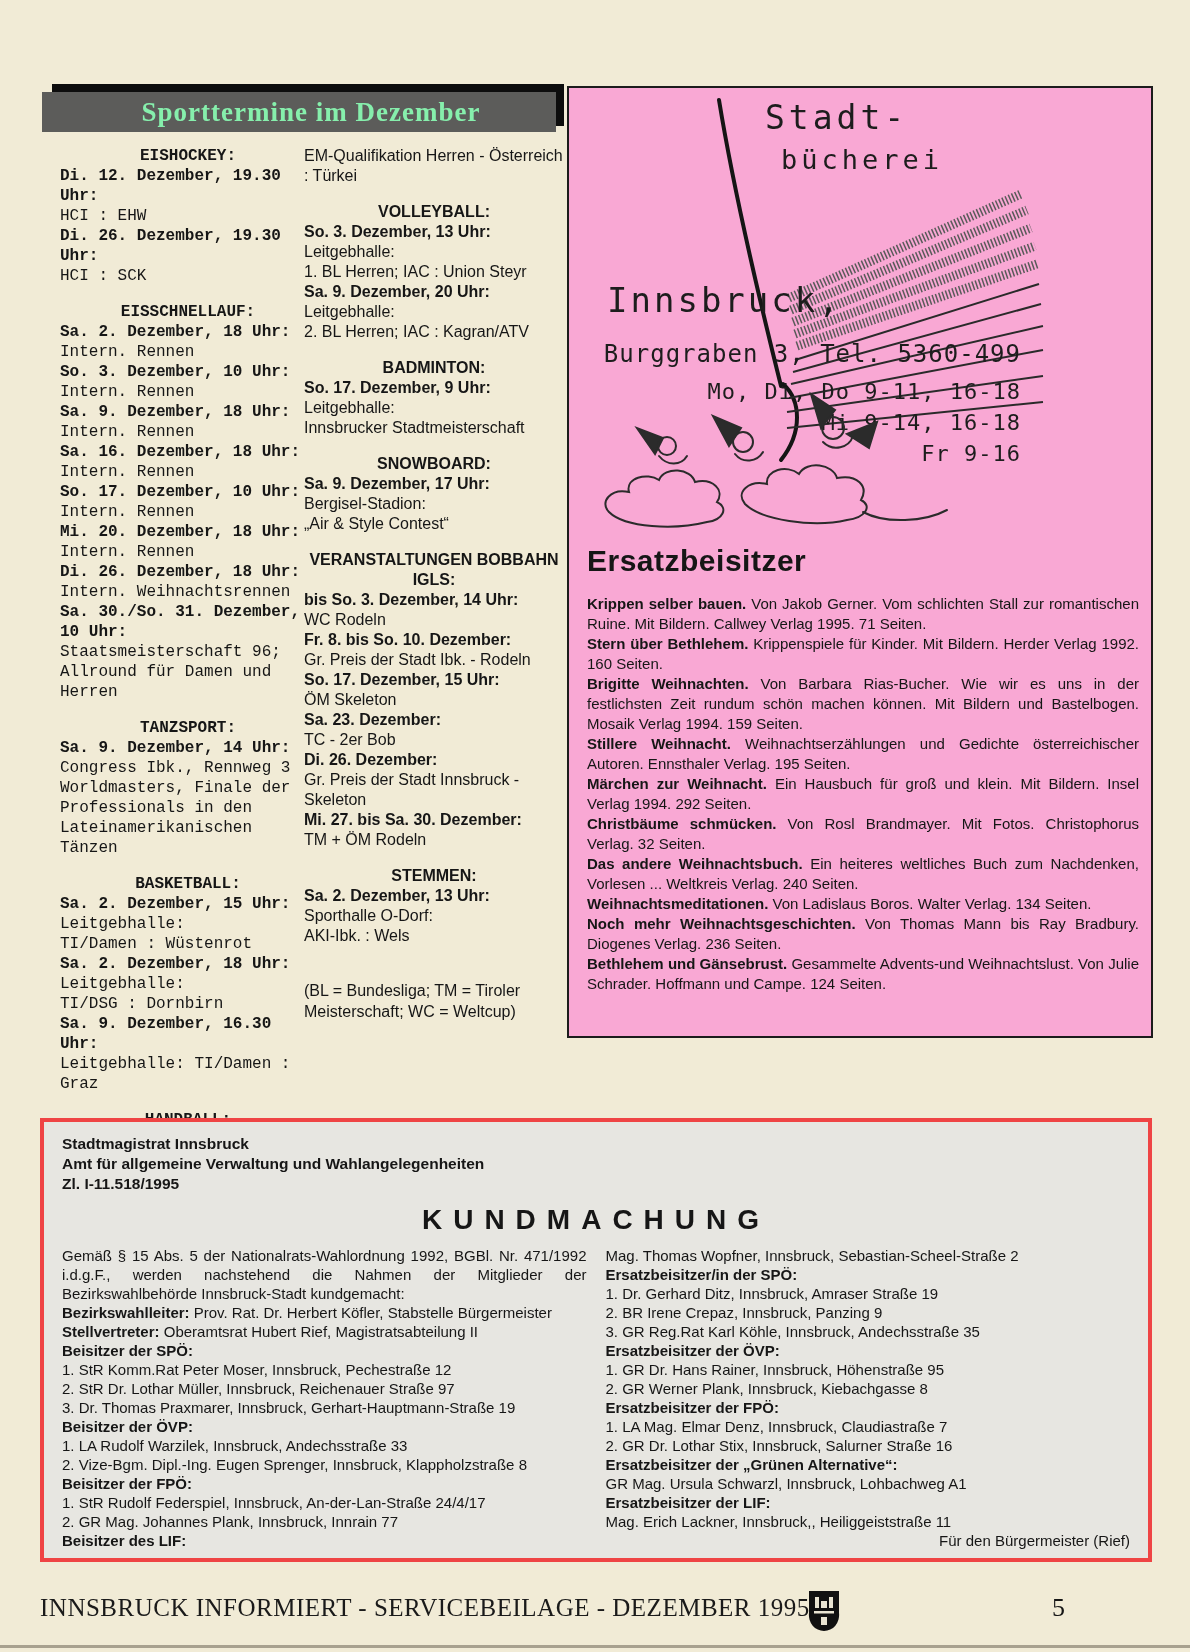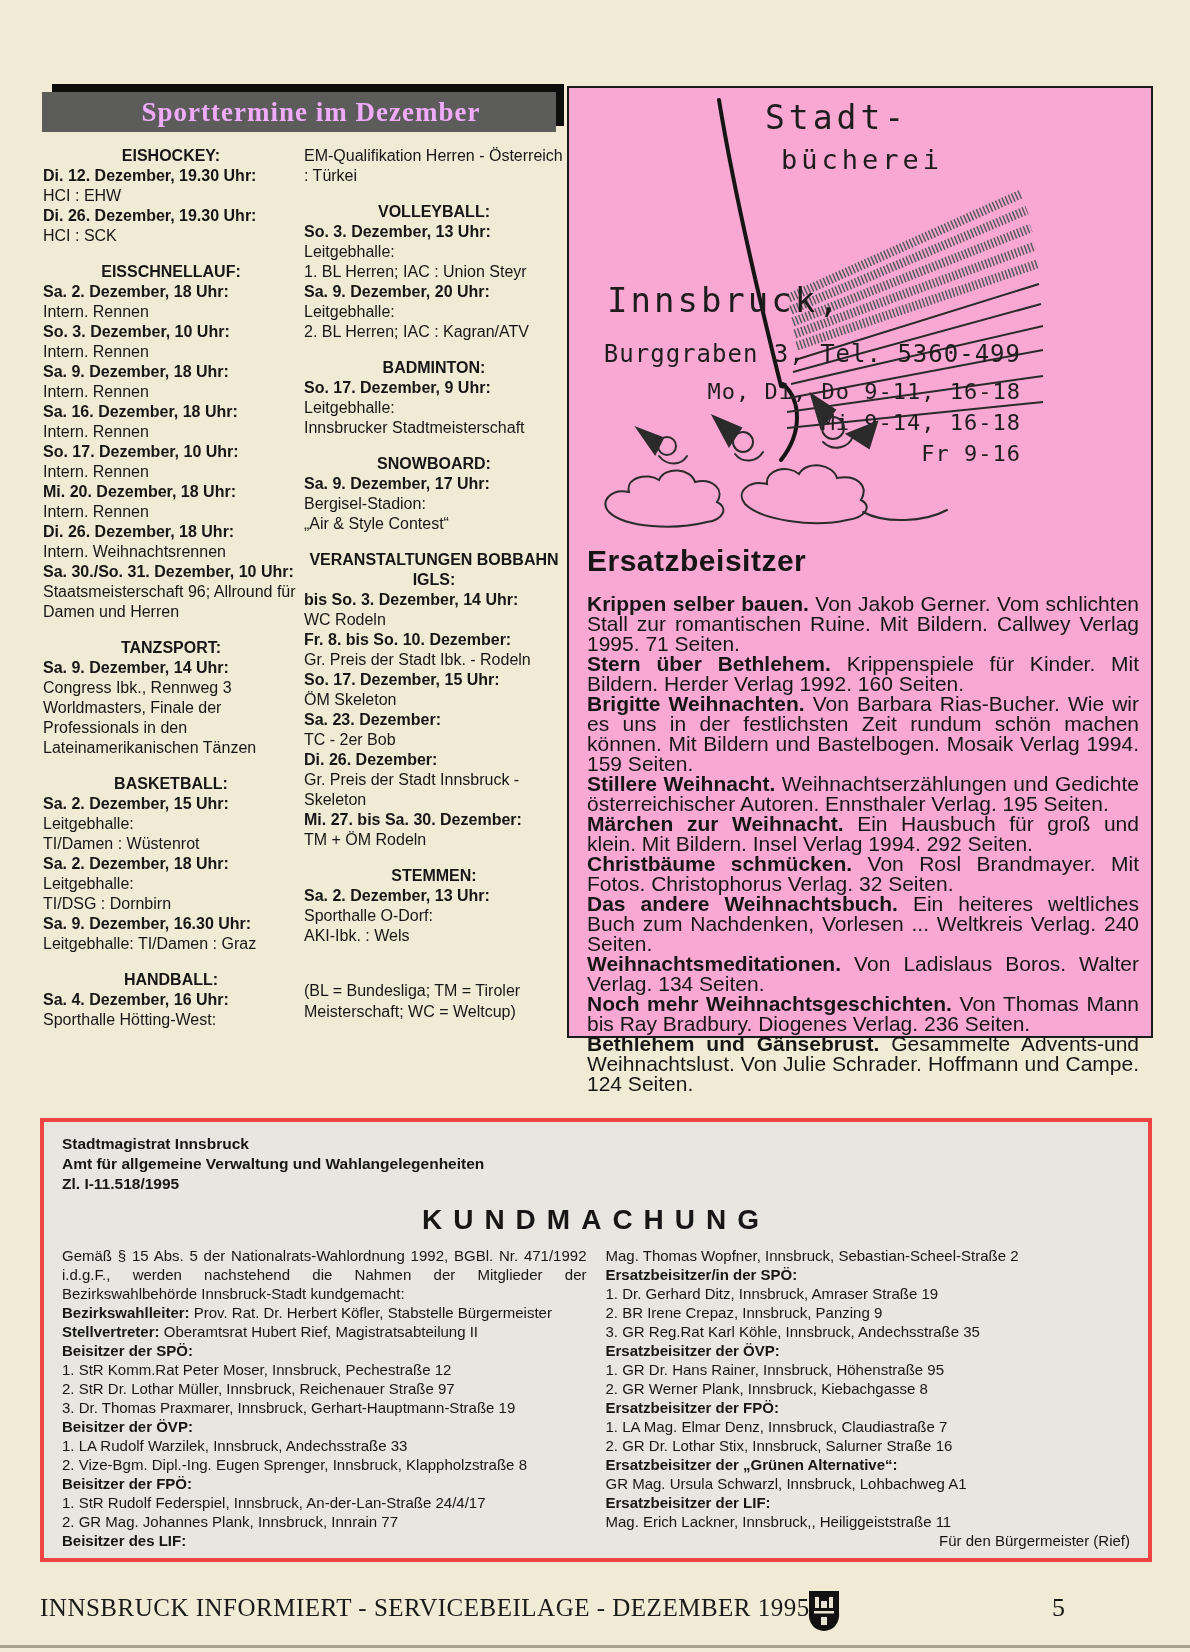--- a/index.html
+++ b/index.html
@@ -7,46 +7,46 @@
     position:relative; width:1190px; height:1652px;
     background:#f1ebd6; overflow:hidden;
     font-family:"Liberation Sans", sans-serif; color:#161616;
   }
   
   .sport-area{position:absolute; left:42px; top:84px; width:522px;}
   .sport-header-wrap{position:relative; height:48px;}
   .sport-header-shadow{position:absolute; left:10px; top:0; right:0; height:42px; background:#0d0d0d;}
   .sport-header{
     position:absolute; left:0; top:8px; right:8px; height:40px; background:#5c5c5a;
-    color:#f0abfc; font-family:"Liberation Serif", serif; font-weight:bold;
+    color:#86efac; font-family:"Liberation Serif", serif; font-weight:bold;
     font-size:27px; text-align:center; line-height:40px; letter-spacing:1px;padding-left:24px;
   }
   .sport-col{position:absolute; top:146px; font-size:16px; line-height:20px;}
-  #sport-col-1{left:43px; width:256px;}
+  #sport-col-1{left:60px; width:256px;font-family:Liberation Mono, monospace;}
   #sport-col-2{left:304px; width:260px;}
   .sport-section{margin-bottom:16px;}
   .sport-title{font-weight:bold; text-align:center;}
   .sport-date{font-weight:bold;}
   .sport-line{}
   .sport-footnote{margin-top:34px; font-size:16px; line-height:21px;}
   
   .lib-box{
     position:absolute; left:567px; top:86px; width:586px; height:952px;
     background:#f9a8d4; border:2px solid #1c1c1c; box-sizing:border-box;
   }
   .lib-art{position:absolute; left:0; top:0;}
   .lib-thin{font-family:"DejaVu Sans Mono", monospace; color:#1d1d1d;}
   .lib-name1{position:absolute; left:196px; top:10px; font-size:33px; letter-spacing:4px;}
   .lib-name2{position:absolute; left:212px; top:56px; font-size:27px; letter-spacing:4px;}
   .lib-city{position:absolute; left:38px; top:192px; font-size:34px; letter-spacing:3px;}
   .lib-addr{position:absolute; right:130px; top:252px; font-size:24px; letter-spacing:1px;}
   .lib-hours{position:absolute; right:130px; top:288px; text-align:right; font-size:22px; line-height:31px; letter-spacing:1px;}
   .angels{position:absolute; left:26px; top:296px;}
   .lib-title{position:absolute; left:18px; top:456px; font-size:30px; font-weight:bold; letter-spacing:0.5px;}
-  .book-list{position:absolute; left:18px; top:506px; width:552px; font-size:21px; line-height:20px; text-align:justify;}
+  .book-list{position:absolute; left:18px; top:506px; width:552px; font-size:15px; line-height:20px; text-align:justify;}
   .book{margin:0;}
   .book-title{font-weight:bold;}
   
   .km-box{
     position:absolute; left:40px; top:1118px; width:1112px; height:444px;
     background:#e7e6e1; border:4px solid #ef4444; box-sizing:border-box;
     padding:12px 18px 10px 18px;
   }
   .km-office{font-weight:bold; font-size:15.5px; line-height:20px;}
   .km-title{text-align:center; font-weight:bold; font-size:28px; letter-spacing:11px; margin:10px 0 10px 0;}

